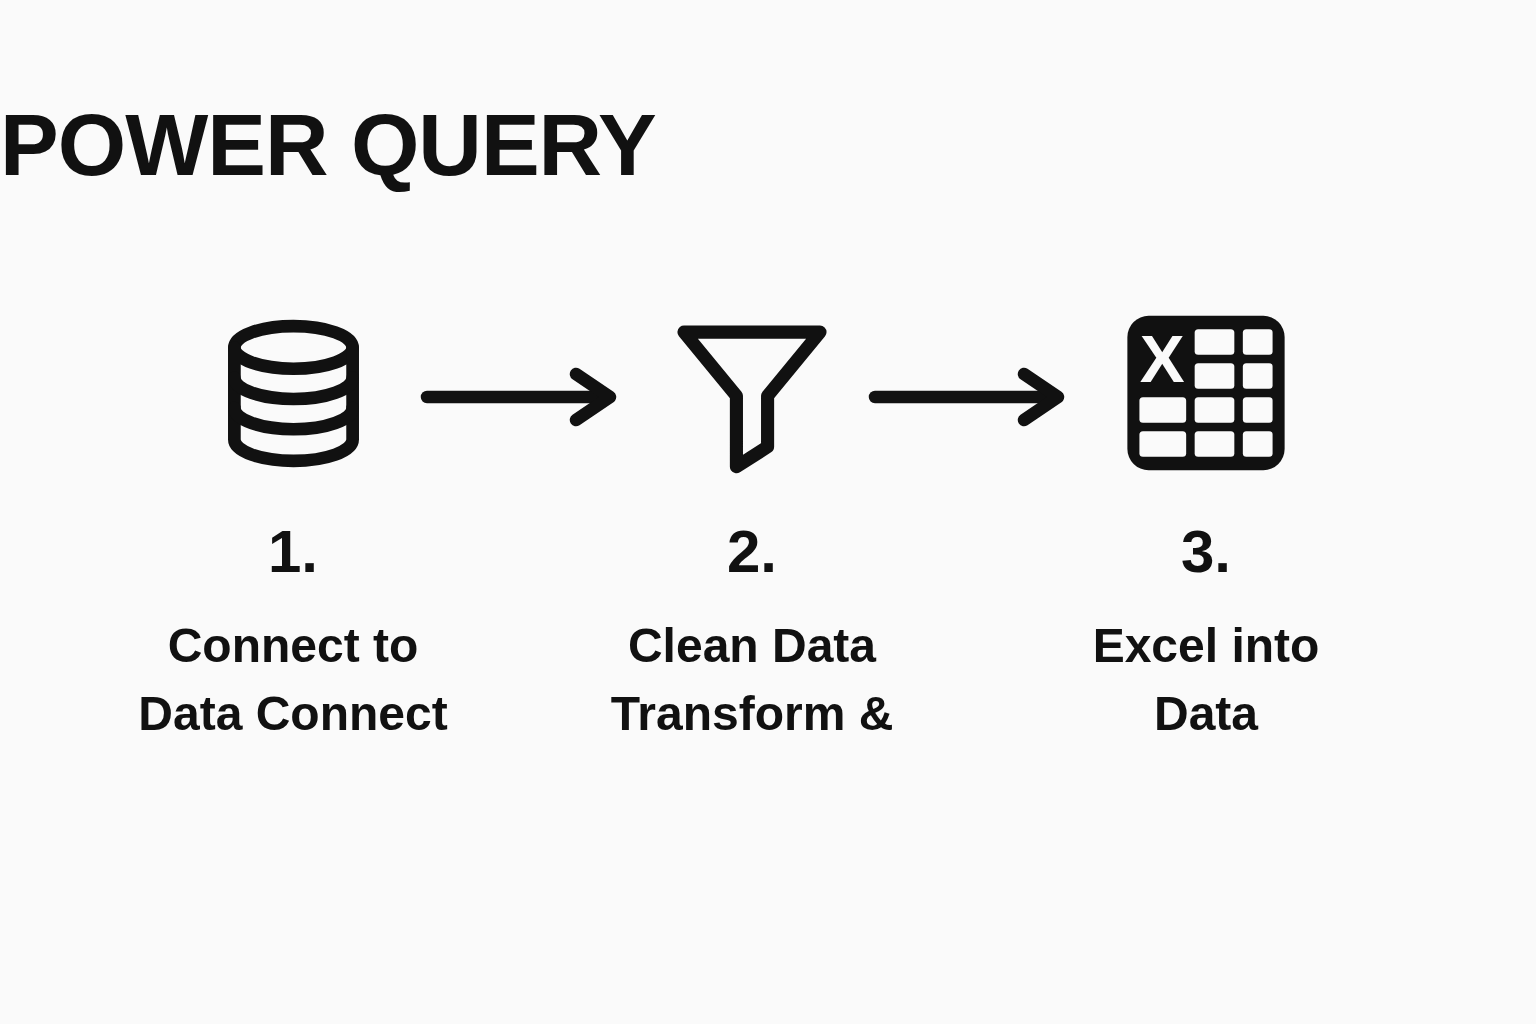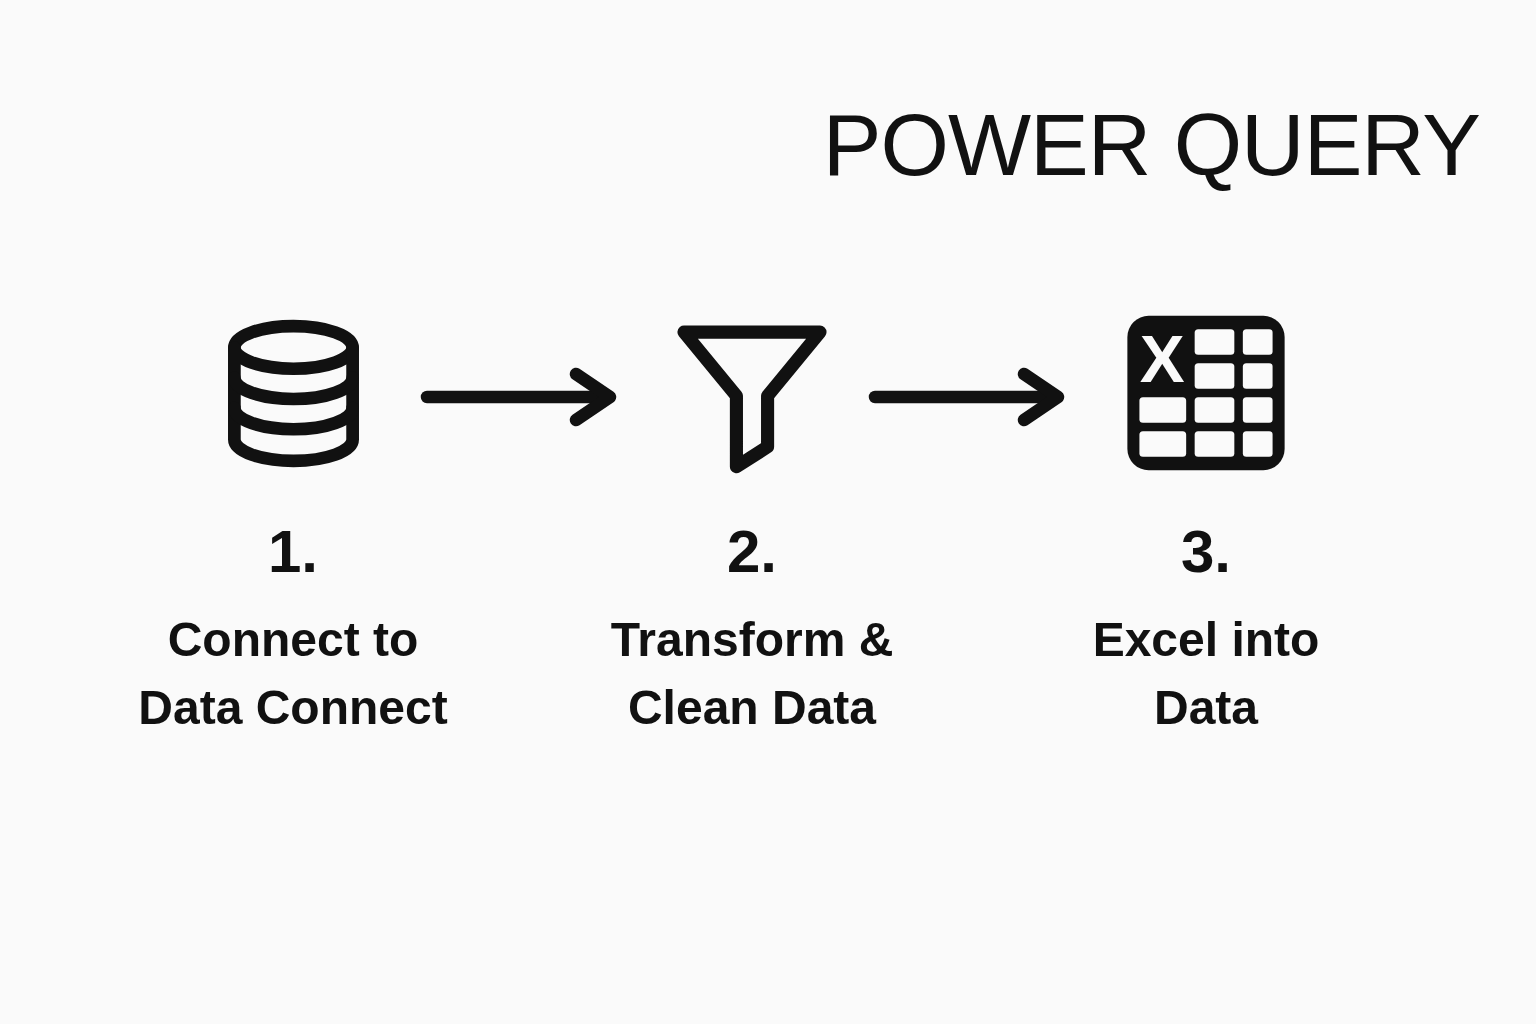--- a/index.html
+++ b/index.html
@@ -11,23 +11,23 @@
     background: #fafafa;
     overflow: hidden;
     font-family: "Liberation Sans", sans-serif;
     color: #111111;
   }
   .title {
     position: absolute;
     top: 101px;
     left: 0;
     width: 1480px;
-    text-align: right;
+    text-align: left;
     font-size: 88px;
-    font-weight: 400;
+    font-weight: 700;
     letter-spacing: -1px;
     line-height: 1;
     color: #111111;
   }
   .step {
     position: absolute;
     top: 308px;
     width: 440px;
     display: flex;
     flex-direction: column;
@@ -43,21 +43,21 @@
     justify-content: center;
   }
   .step-number {
     margin-top: 44px;
     font-size: 60px;
     font-weight: 700;
     line-height: 60px;
     text-align: center;
   }
   .step-label {
-    margin-top: 24px;
+    margin-top: 30px;
     font-size: 48px;
     font-weight: 600;
     line-height: 68px;
     text-align: center;
   }
   .step-label .line { display: block; }
   .arrow {
     position: absolute;
     top: 367px;
     width: 200px;
@@ -99,22 +99,22 @@
   </div>
 
   <div class="step step-2">
     <div class="icon-wrap">
       <svg width="170" height="170" viewBox="0 0 24 24" fill="none" stroke="#111111" stroke-width="1.85" stroke-linecap="round" stroke-linejoin="round">
         <path d="M2.4 3.4 H21.6 L14.2 12.4 V19.6 L9.8 22.4 V12.4 Z"></path>
       </svg>
     </div>
     <div class="step-number">2.</div>
     <div class="step-label">
+      <span class="line">Clean Data</span>
       <span class="line">Transform &amp;</span>
-      <span class="line">Clean Data</span>
     </div>
   </div>
 
   <div class="arrow arrow-2">
     <svg width="200" height="60" viewBox="0 0 200 60" fill="none" stroke="#111111" stroke-width="12.5" stroke-linecap="round" stroke-linejoin="round">
       <line x1="7" y1="30" x2="183" y2="30"></line>
       <polyline points="156,7 190,30 156,53"></polyline>
     </svg>
   </div>
 

